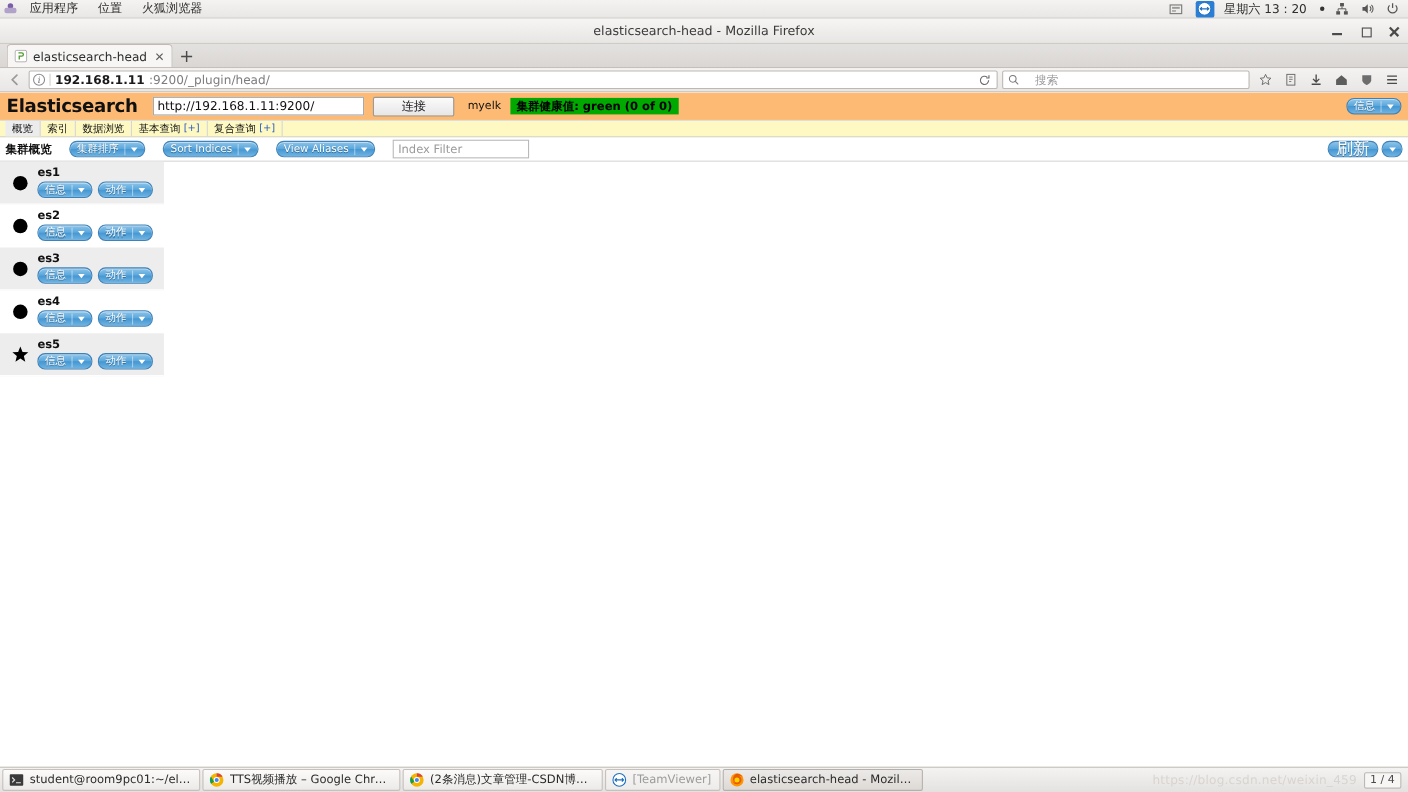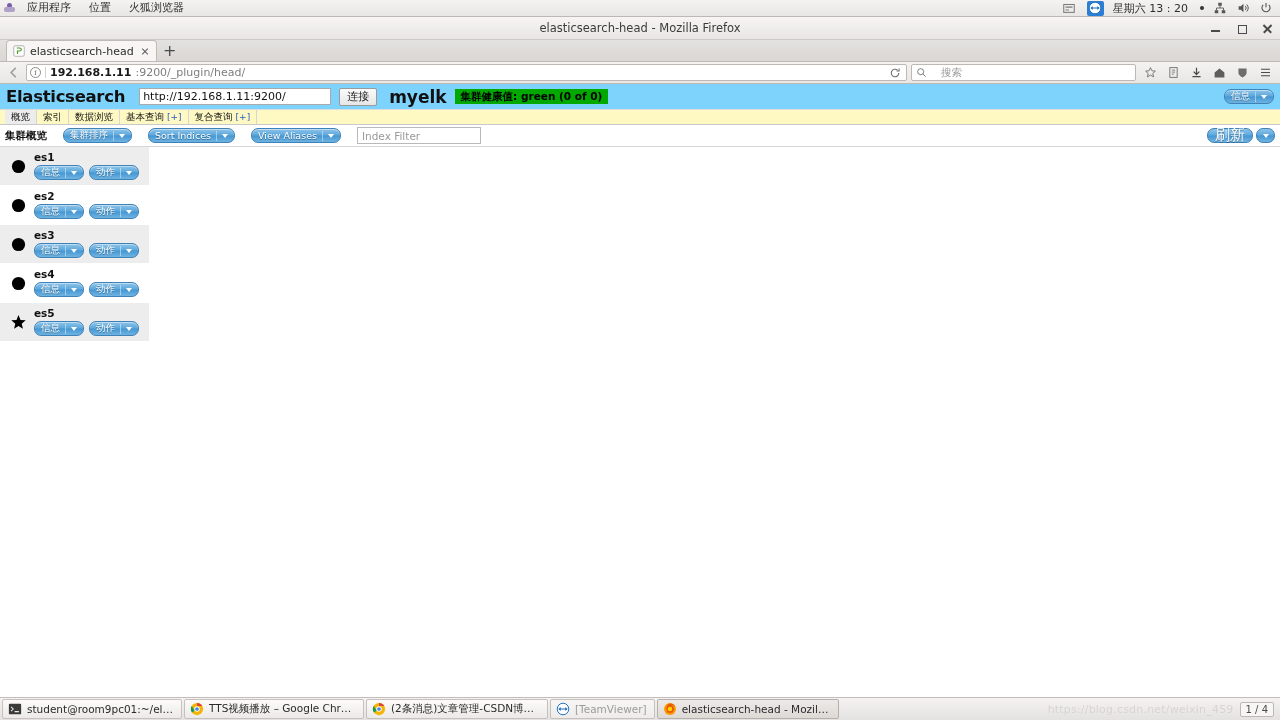--- a/index.html
+++ b/index.html
@@ -172,40 +172,40 @@
   
   .page {
     flex: 1; background: #ffffff; overflow: hidden;
     font-family: "DejaVu Sans", "Liberation Sans", sans-serif;
     position: relative;
   }
   .es-header {
     height: 26px; display: flex; align-items: center;
     padding: 0 6px; gap: 8px;
     border-bottom: 1px solid #ddd;
-    background: #7dd3fc;
+    background: #fdba74;
   }
   .es-logo {
     font-size: 16.5px; font-weight: bold; color: #111;
     letter-spacing: -0.3px; font-family: "DejaVu Sans", sans-serif;
   }
   .es-url-input {
     width: 192px; height: 17px; margin-left: 6px;
     border: 1px solid #a9a9a9; background: #fff;
     font-size: 11px; color: #111; padding: 0 3px;
     font-family: "DejaVu Sans", sans-serif;
   }
   .es-connect-btn {
-    height: 18px; padding: 0 7px;
+    height: 18px; padding: 0 25px;
     border: 1px solid #9a9a9a; border-radius: 2px;
     background: linear-gradient(to bottom, #fbfbfb 0%, #e6e6e6 100%);
     font-size: 11px; color: #1a1a1a;
     display: flex; align-items: center;
   }
-  .es-cluster-name { font-size: 17px; font-weight: bold; color: #111; margin-left: 4px; }
+  .es-cluster-name { font-size: 10px; font-weight: normal; color: #111; margin-left: 4px; }
   .es-health {
     height: 15px; padding: 0 6px;
     display: flex; align-items: center;
     font-size: 10.5px; color: #000;
     font-weight: bold;
   }
   .es-topright { margin-left: auto; display: flex; align-items: center; }
 
   .es-tabs {
     height: 15px; display: flex; align-items: stretch;

